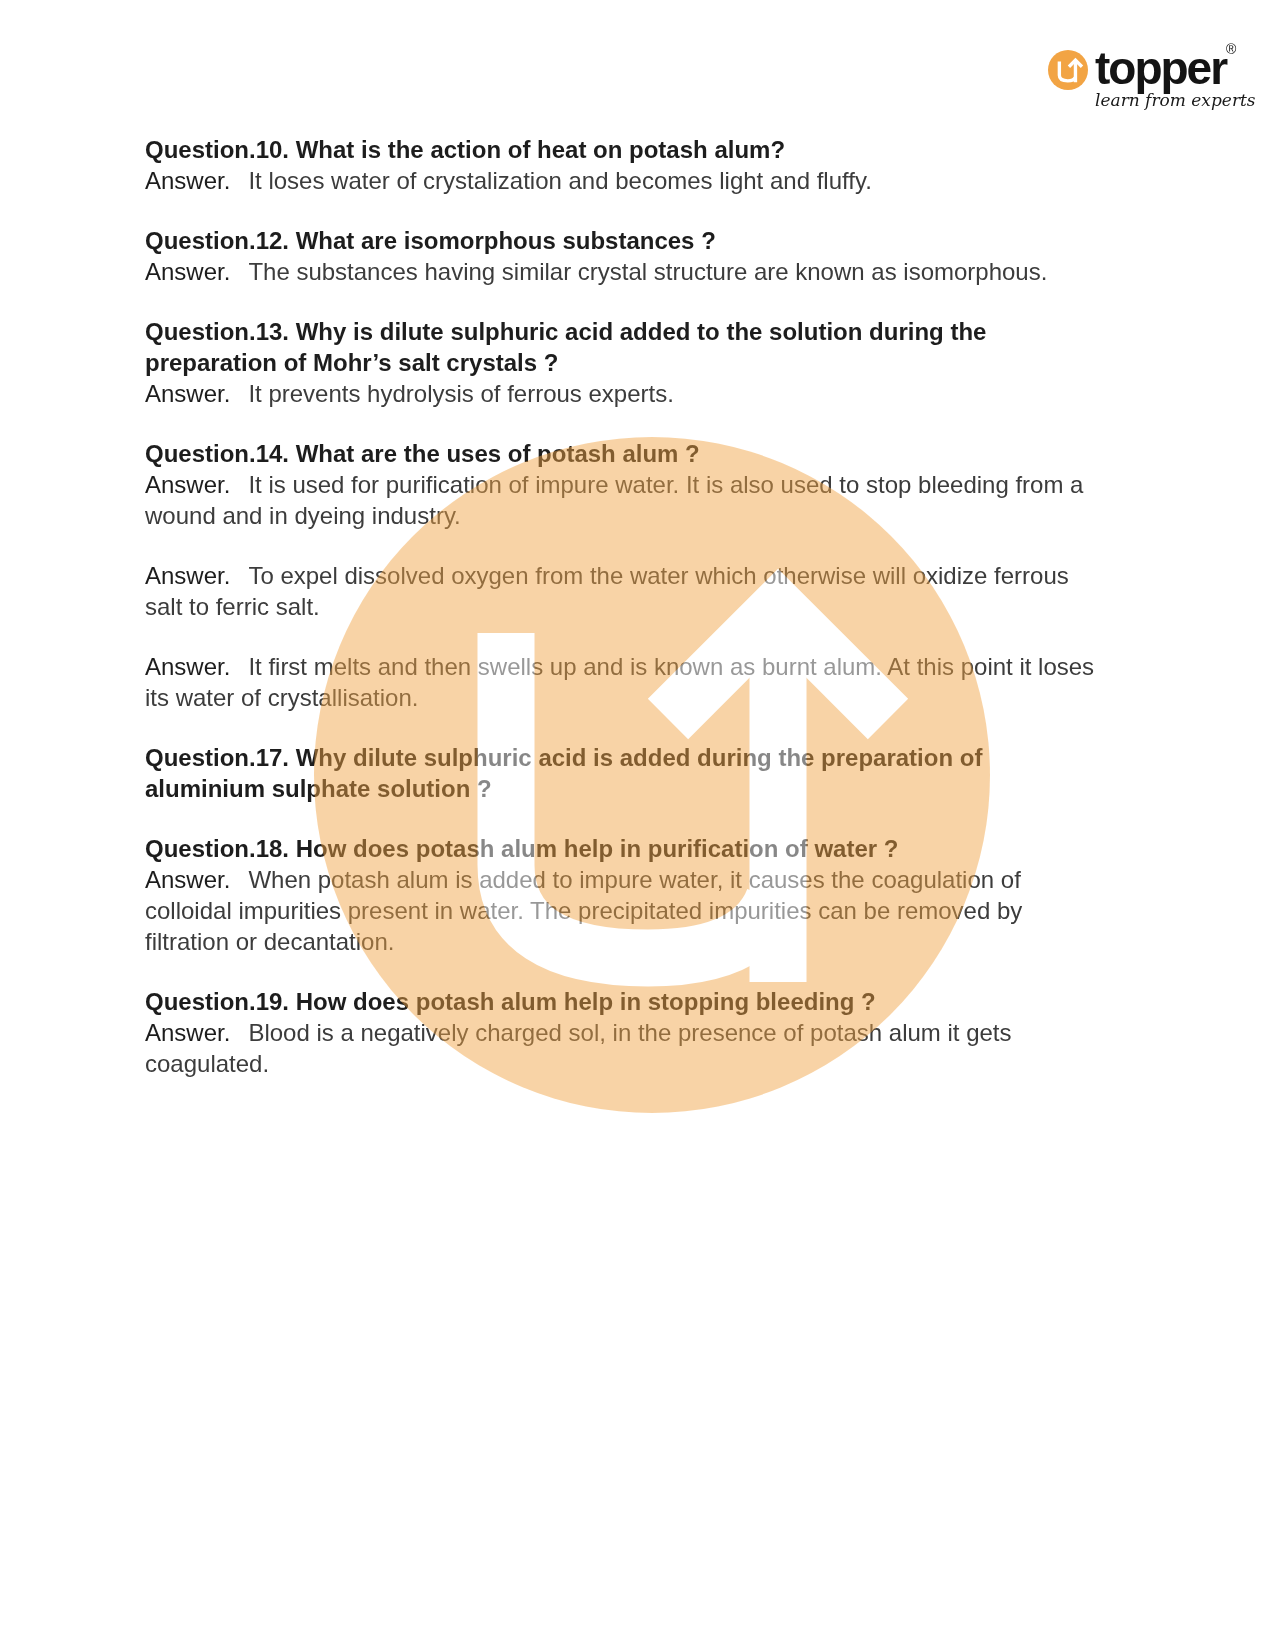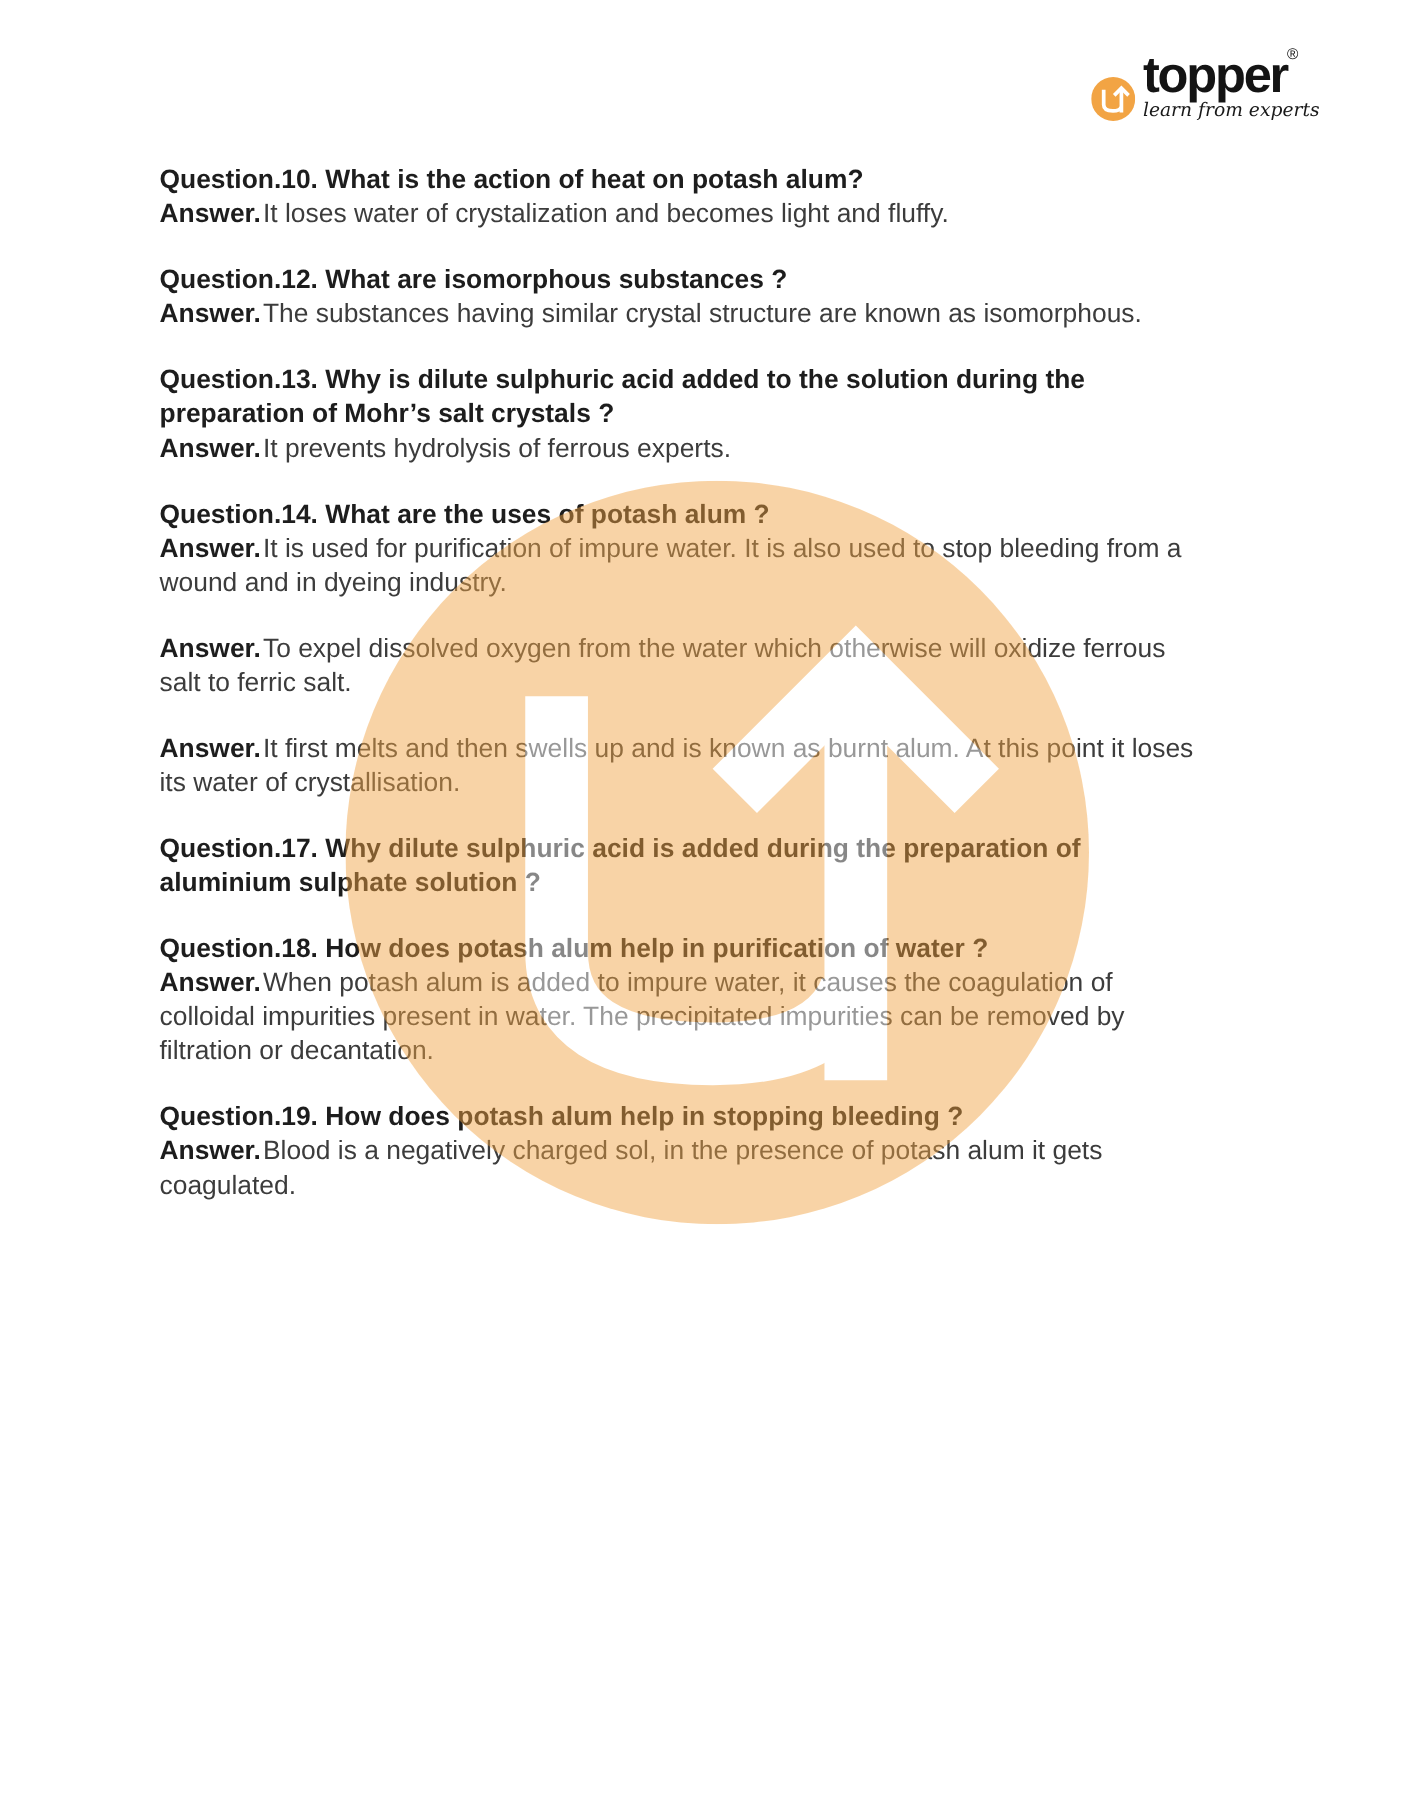--- a/index.html
+++ b/index.html
@@ -11,24 +11,24 @@
     height: 1650px;
     background: #ffffff;
     position: relative;
     overflow: hidden;
     font-family: "Liberation Sans", "DejaVu Sans", sans-serif;
   }
 
   
   .logo {
     position: absolute;
-    left: 992px;
+    left: 1048px;
     top: 42px;
     display: flex;
-    align-items: flex-end;
+    align-items: flex-start;
   }
   .logo-mark {
     width: 40px;
     height: 40px;
     margin-top: 8px;
     flex: 0 0 auto;
   }
   .logo-right {
     margin-left: 7px;
   }
@@ -55,43 +55,43 @@
     font-size: 17px;
     color: #191919;
     margin-top: -1px;
     padding-right: 10px;
   }
 
   
   .content {
     position: absolute;
     left: 145px;
-    top: 148px;
+    top: 134px;
     width: 950px;
   }
   .qa-block {
     margin: 0 0 29px 0;
   }
   .question {
     margin: 0;
     font-size: 24px;
     line-height: 31px;
     font-weight: bold;
     color: #1d1d1d;
   }
   .answer {
     margin: 0;
     font-size: 24px;
     line-height: 31px;
     color: #3c3c3c;
   }
   .answer-label {
-    font-weight: bold;
+    font-weight: normal;
     color: #1d1d1d;
-    margin-right: 2px;
+    margin-right: 18px;
   }
 
   
   .watermark {
     position: absolute;
     left: 314px;
     top: 437px;
     width: 676px;
     height: 676px;
     opacity: 0.47;

